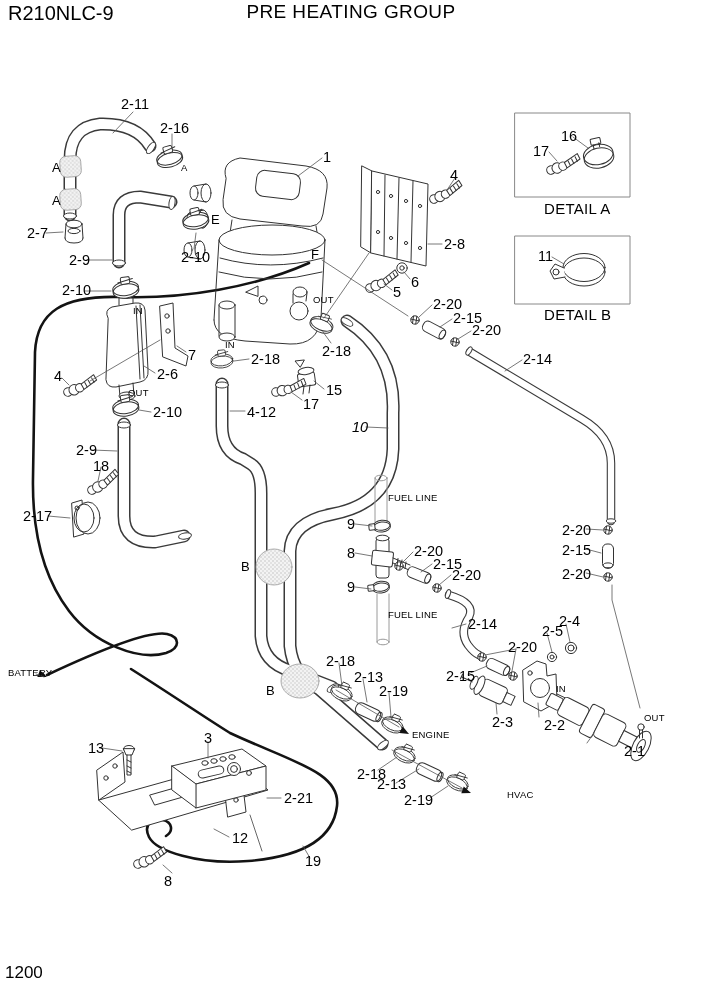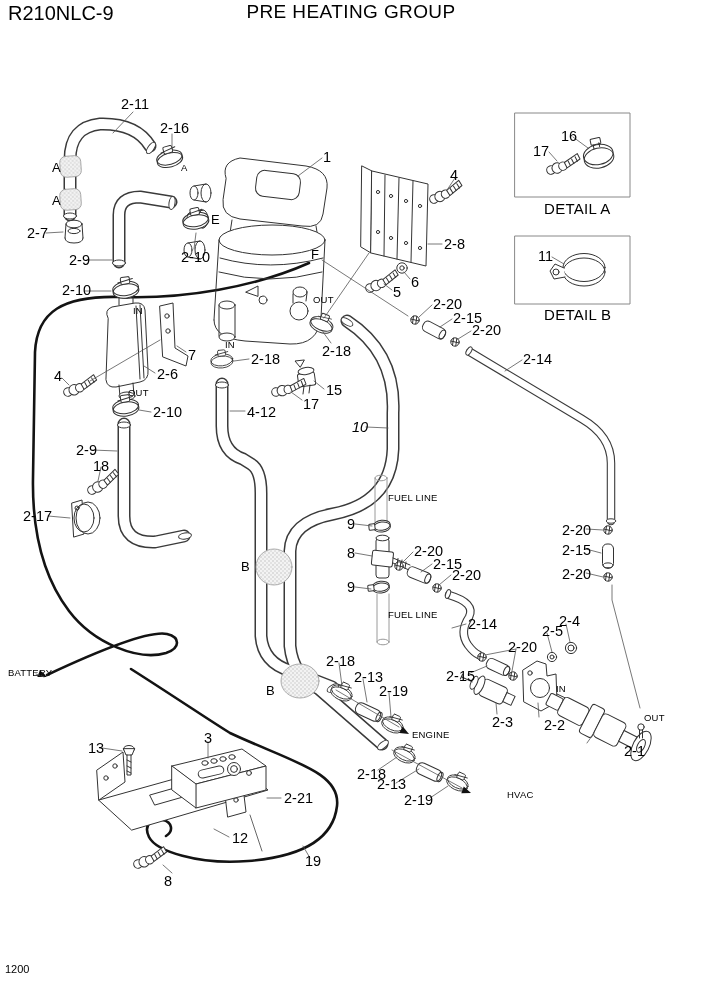--- a/index.html
+++ b/index.html
@@ -1,21 +1,21 @@
 <!DOCTYPE html>
 <html><head>
 <meta charset="utf-8">
 <style>
   html,body{margin:0;padding:0;background:#fff;}
   .page{position:relative;width:702px;height:992px;background:#fff;overflow:hidden;
         font-family:"Liberation Sans",sans-serif;color:#000;}
   .diagram-svg{position:absolute;left:0;top:0;}
   .model{position:absolute;left:8px;top:2px;font-size:20px;}
   .title{position:absolute;left:0;top:1px;width:100%;text-align:center;font-size:19px;letter-spacing:.4px;}
-  .page-number{position:absolute;left:5px;top:963px;font-size:11px;}
+  .page-number{position:absolute;left:5px;top:963px;font-size:17px;}
   .callout{position:absolute;font-size:14.5px;white-space:nowrap;line-height:1;}
   .marker{position:absolute;font-size:13px;white-space:nowrap;line-height:1;}
   .annotation{position:absolute;font-size:9.5px;white-space:nowrap;line-height:1;letter-spacing:.2px;}
   .detail-caption{position:absolute;font-size:15px;letter-spacing:.3px;}
 </style>
 </head>
 <body>
 
 <div class="page">
 

